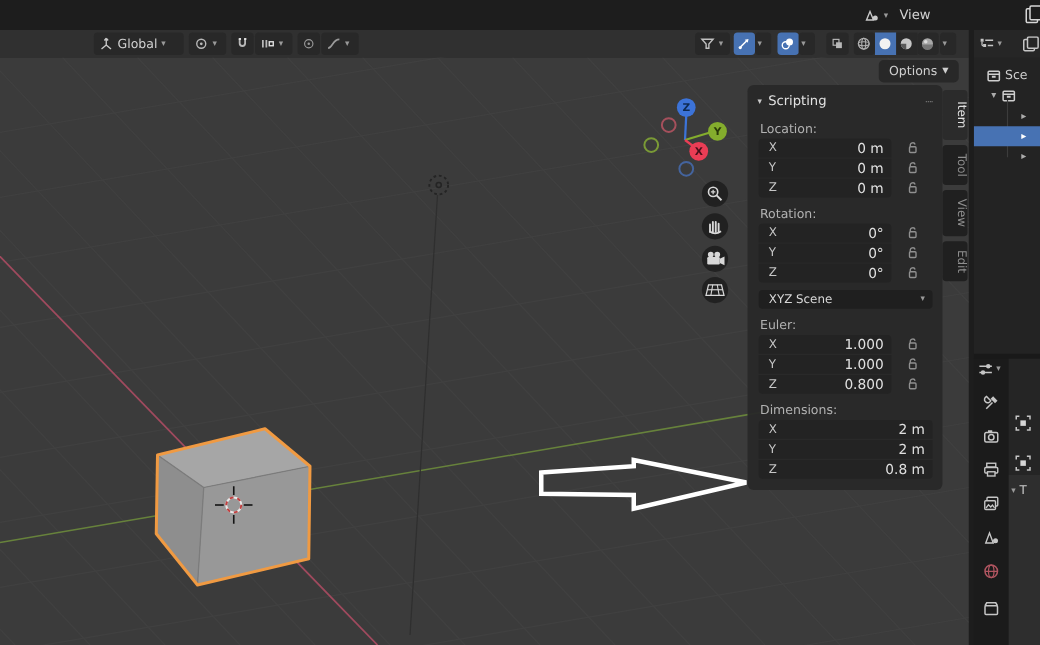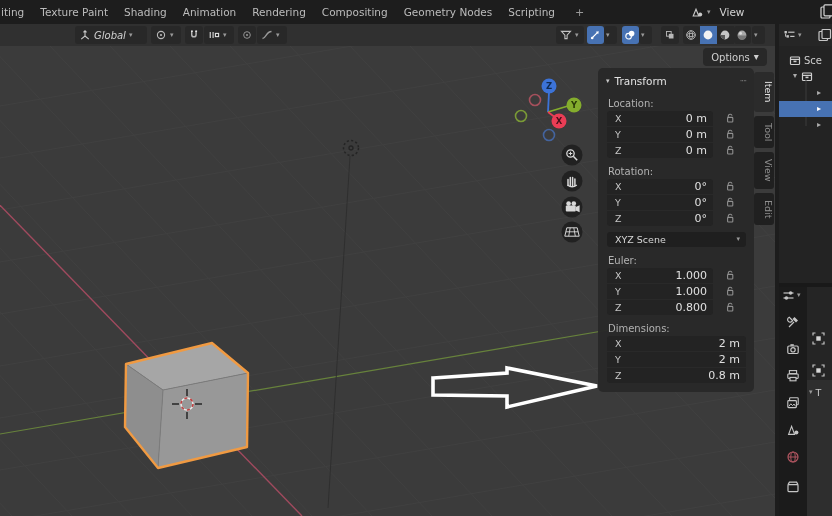--- a/index.html
+++ b/index.html
@@ -62,48 +62,37 @@
   .props-content{position:absolute;left:28px;top:0;width:25px;height:229px;background:#252525;}
   .picon{position:absolute;left:7px;width:14px;height:14px;}
   .ph-partial{font-size:9.5px;color:#c9c9c9;}
 </style>
 </head>
 <body>
 
 <div class="window">
 
   <div class="topbar">
-    <div class="tb-tabs">
-      <span class="tb-tab">iting</span>
-      <span class="tb-tab">Texture Paint</span>
-      <span class="tb-tab">Shading</span>
-      <span class="tb-tab">Animation</span>
-      <span class="tb-tab">Rendering</span>
-      <span class="tb-tab">Compositing</span>
-      <span class="tb-tab">Geometry Nodes</span>
-      <span class="tb-tab">Scripting</span>
-      <span class="tb-plus">+</span>
-    </div>
     <div class="scene-widget">
       <svg width="14" height="14" viewBox="0 0 14 14">
         <path d="M3.2,11 L6,4.2 L8.8,11 Z" fill="none" stroke="#c9c9c9" stroke-width="1.1"></path>
         <circle cx="10.2" cy="9.4" r="2" fill="#c9c9c9"></circle>
       </svg>
       <span class="dd">▾</span>
       <span class="scene-name">View</span>
     </div>
     <svg style="position:absolute;left:820px;top:4px;" width="14" height="16" viewBox="0 0 14 16">
       <rect x="1" y="3" width="9" height="11" rx="1" fill="none" stroke="#d6d6d6" stroke-width="1.2"></rect>
       <rect x="4" y="0.8" width="9" height="11" rx="1" fill="#1d1d1d" stroke="#d6d6d6" stroke-width="1.2"></rect>
     </svg>
   </div>
 
   <div class="vheader">
 
-    <div class="vh-btn" style="left:75px;width:72px;font-style:italic;">
+    <div class="vh-btn" style="left:75px;width:72px;">
       <svg width="12" height="12" viewBox="0 0 12 12">
         <path d="M6,7 L6,1.6 M6,1.6 l-1.5,1.8 M6,1.6 l1.5,1.8 M6,7 L2.2,10.2 M6,7 L9.8,10.2" stroke="#c8c8c8" stroke-width="1.1" fill="none"></path>
       </svg>
       <span class="vh-label">Global</span>
       <span class="dd">▾</span>
     </div>
 
     <div class="vh-btn" style="left:151px;width:30px;">
       <svg width="12" height="12" viewBox="0 0 12 12">
         <circle cx="6" cy="6" r="3.6" fill="none" stroke="#b8b8b8" stroke-width="1.1"></circle>
@@ -320,21 +309,21 @@
   </svg>
 
   <div class="options-btn">
     <span>Options</span>
     <span class="dd">▾</span>
   </div>
 
   <div class="npanel">
     <div class="np-header">
       <span class="np-carret">▾</span>
-      <span class="np-title">Transform</span>
+      <span class="np-title">Scripting</span>
       <span class="np-dots">····</span>
     </div>
 
     <div class="np-sec">Location:</div>
     <div class="grp">
       <div class="frowline">
           <div class="frow">
             <span class="fax">X</span>
             <span class="fval">0 m</span>
           </div>

